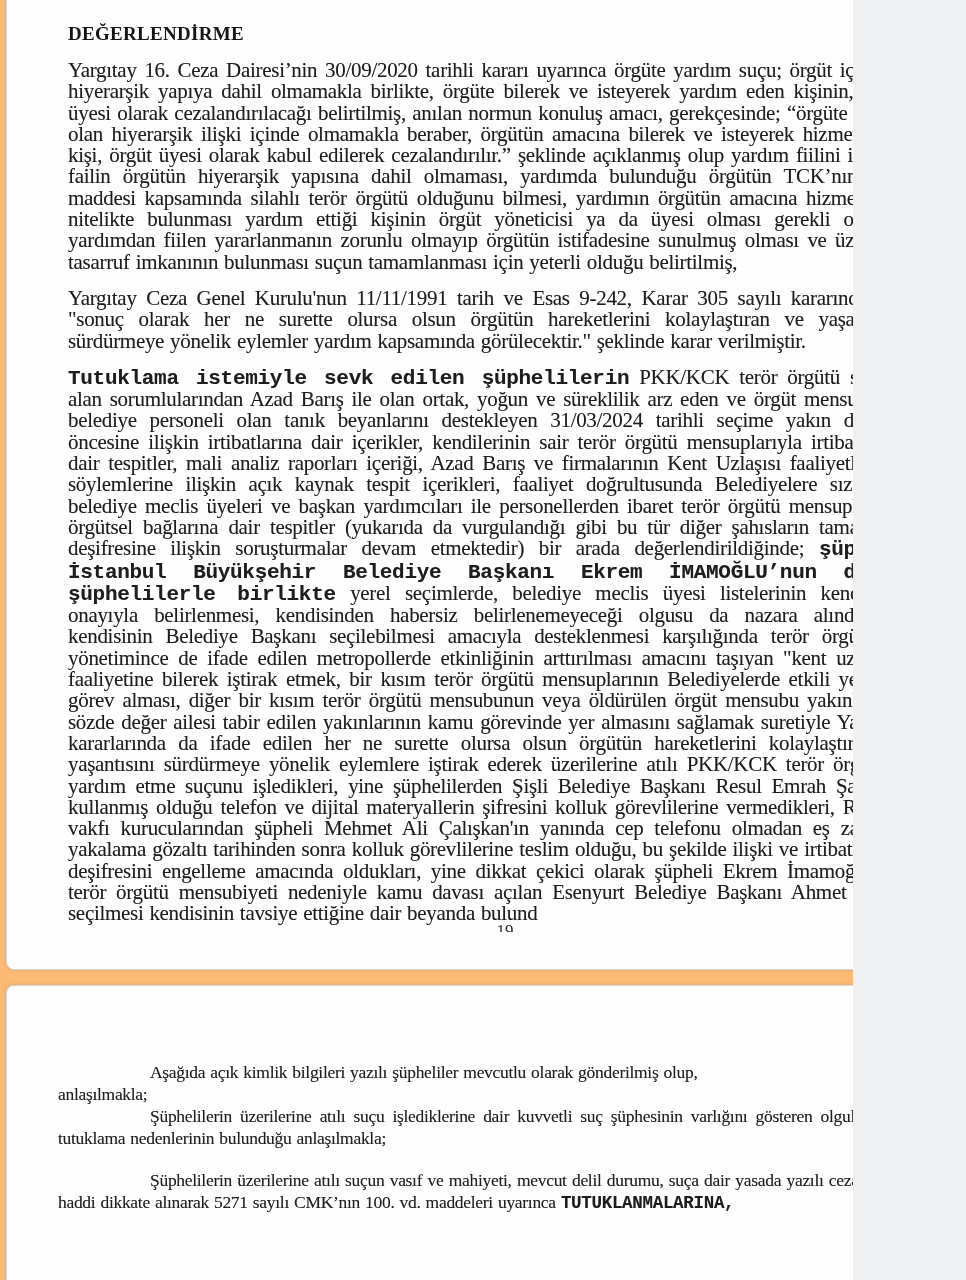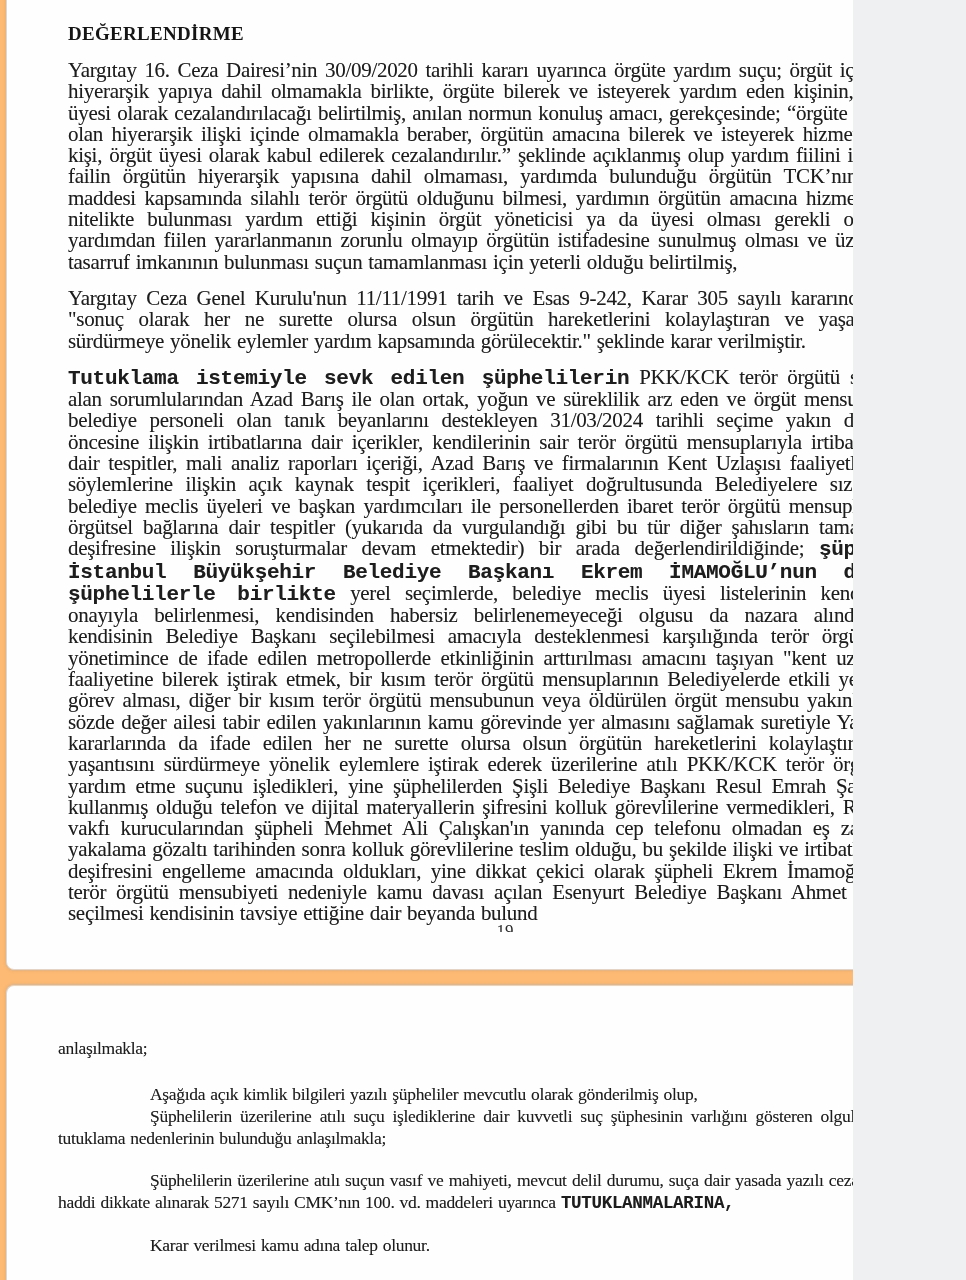--- a/index.html
+++ b/index.html
@@ -55,24 +55,23 @@
       <div class="noise"></div>
       <div class="blob1"></div>
       <div class="blob2"></div>
       <div class="blob3"></div>
       <div class="gap1"></div>
       <div class="gap2"></div>
     </div>
   </div>
 
   <div class="page page2">
+    <p class="p2-text indent mt24">Aşağıda açık kimlik bilgileri yazılı şüpheliler mevcutlu olarak gönderilmiş olup,</p>
+
     <p class="p2-text">anlaşılmakla;</p>
-
-    <p class="p2-text indent mt24">Aşağıda açık kimlik bilgileri yazılı şüpheliler mevcutlu olarak gönderilmiş olup,</p>
 
     <p class="p2-text indent">Şüphelilerin üzerilerine atılı suçu işlediklerine dair kuvvetli suç şüphesinin varlığını gösteren olguların ve tutuklama nedenlerinin bulunduğu anlaşılmakla;</p>
 
     <p class="p2-text indent mt4"><span>Şüphelilerin üzerilerine atılı suçun vasıf ve mahiyeti, mevcut delil durumu, suça dair yasada yazılı cezanın üst haddi dikkate alınarak 5271 sayılı CMK’nın 100. vd. maddeleri uyarınca </span><span class="b">TUTUKLANMALARINA,</span></p>
 
-    <p class="p2-text indent mt4">Karar verilmesi kamu adına talep olunur.</p>
   </div>
 
 </div>
 
 </body></html>

